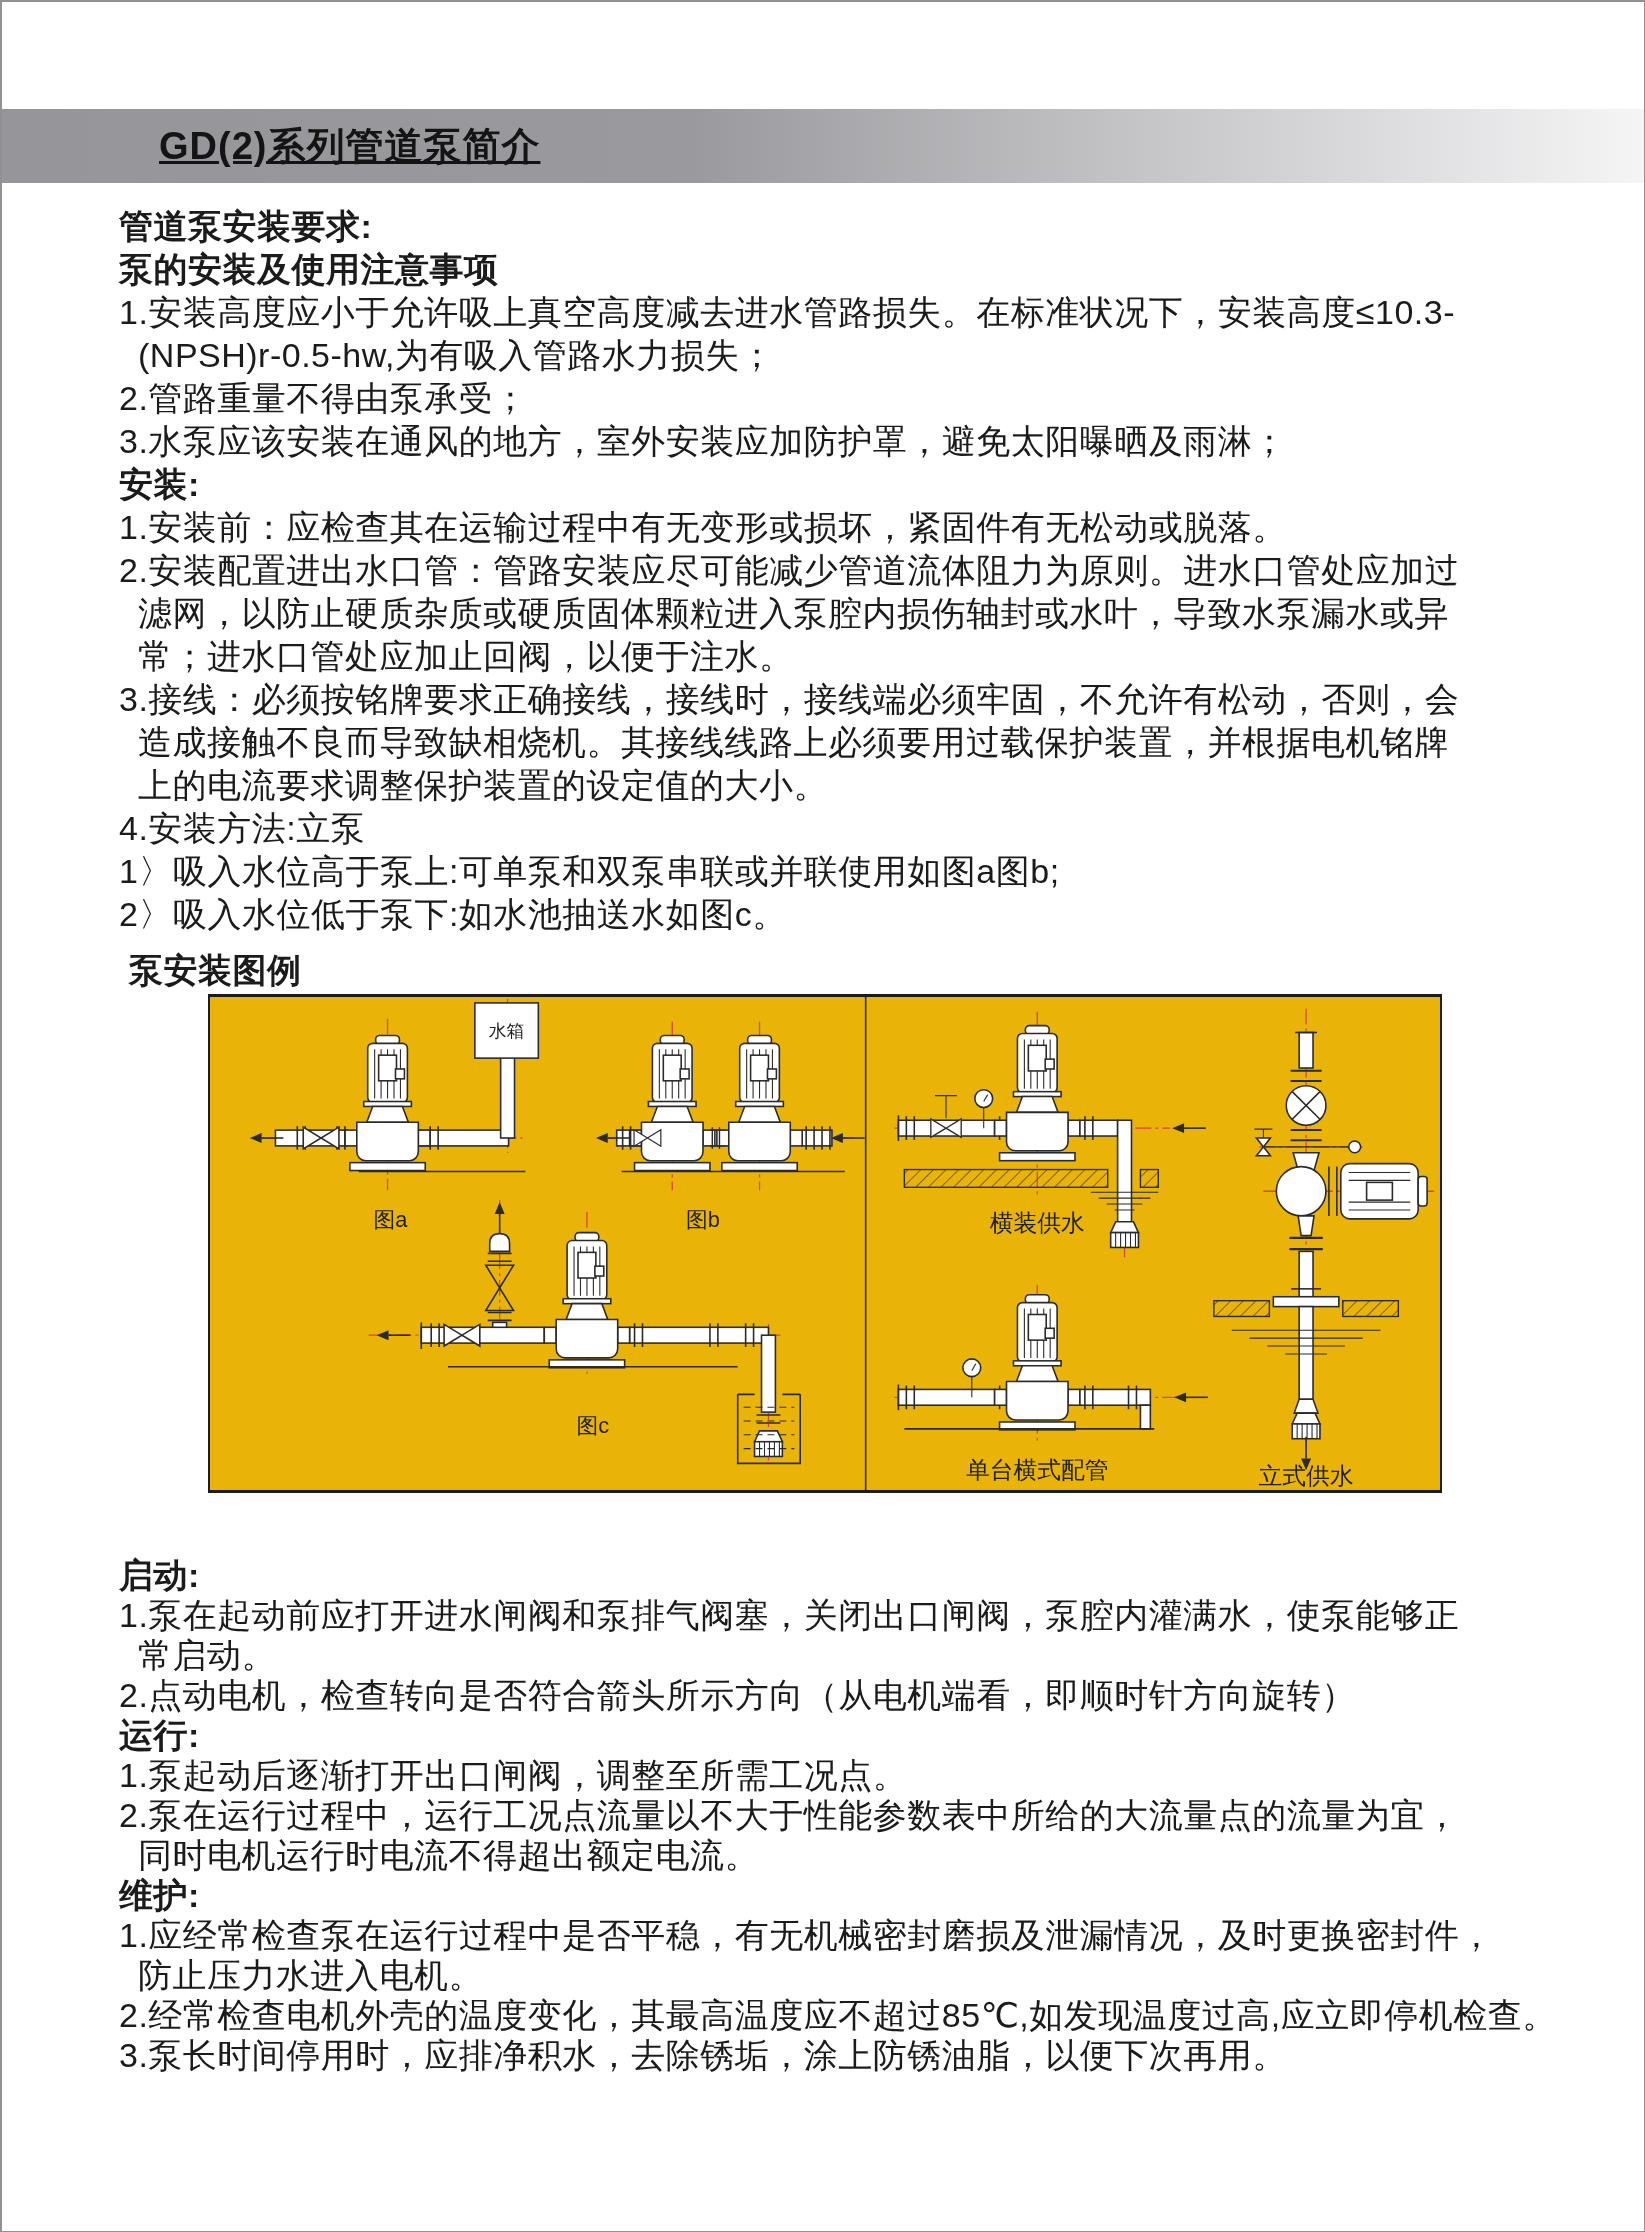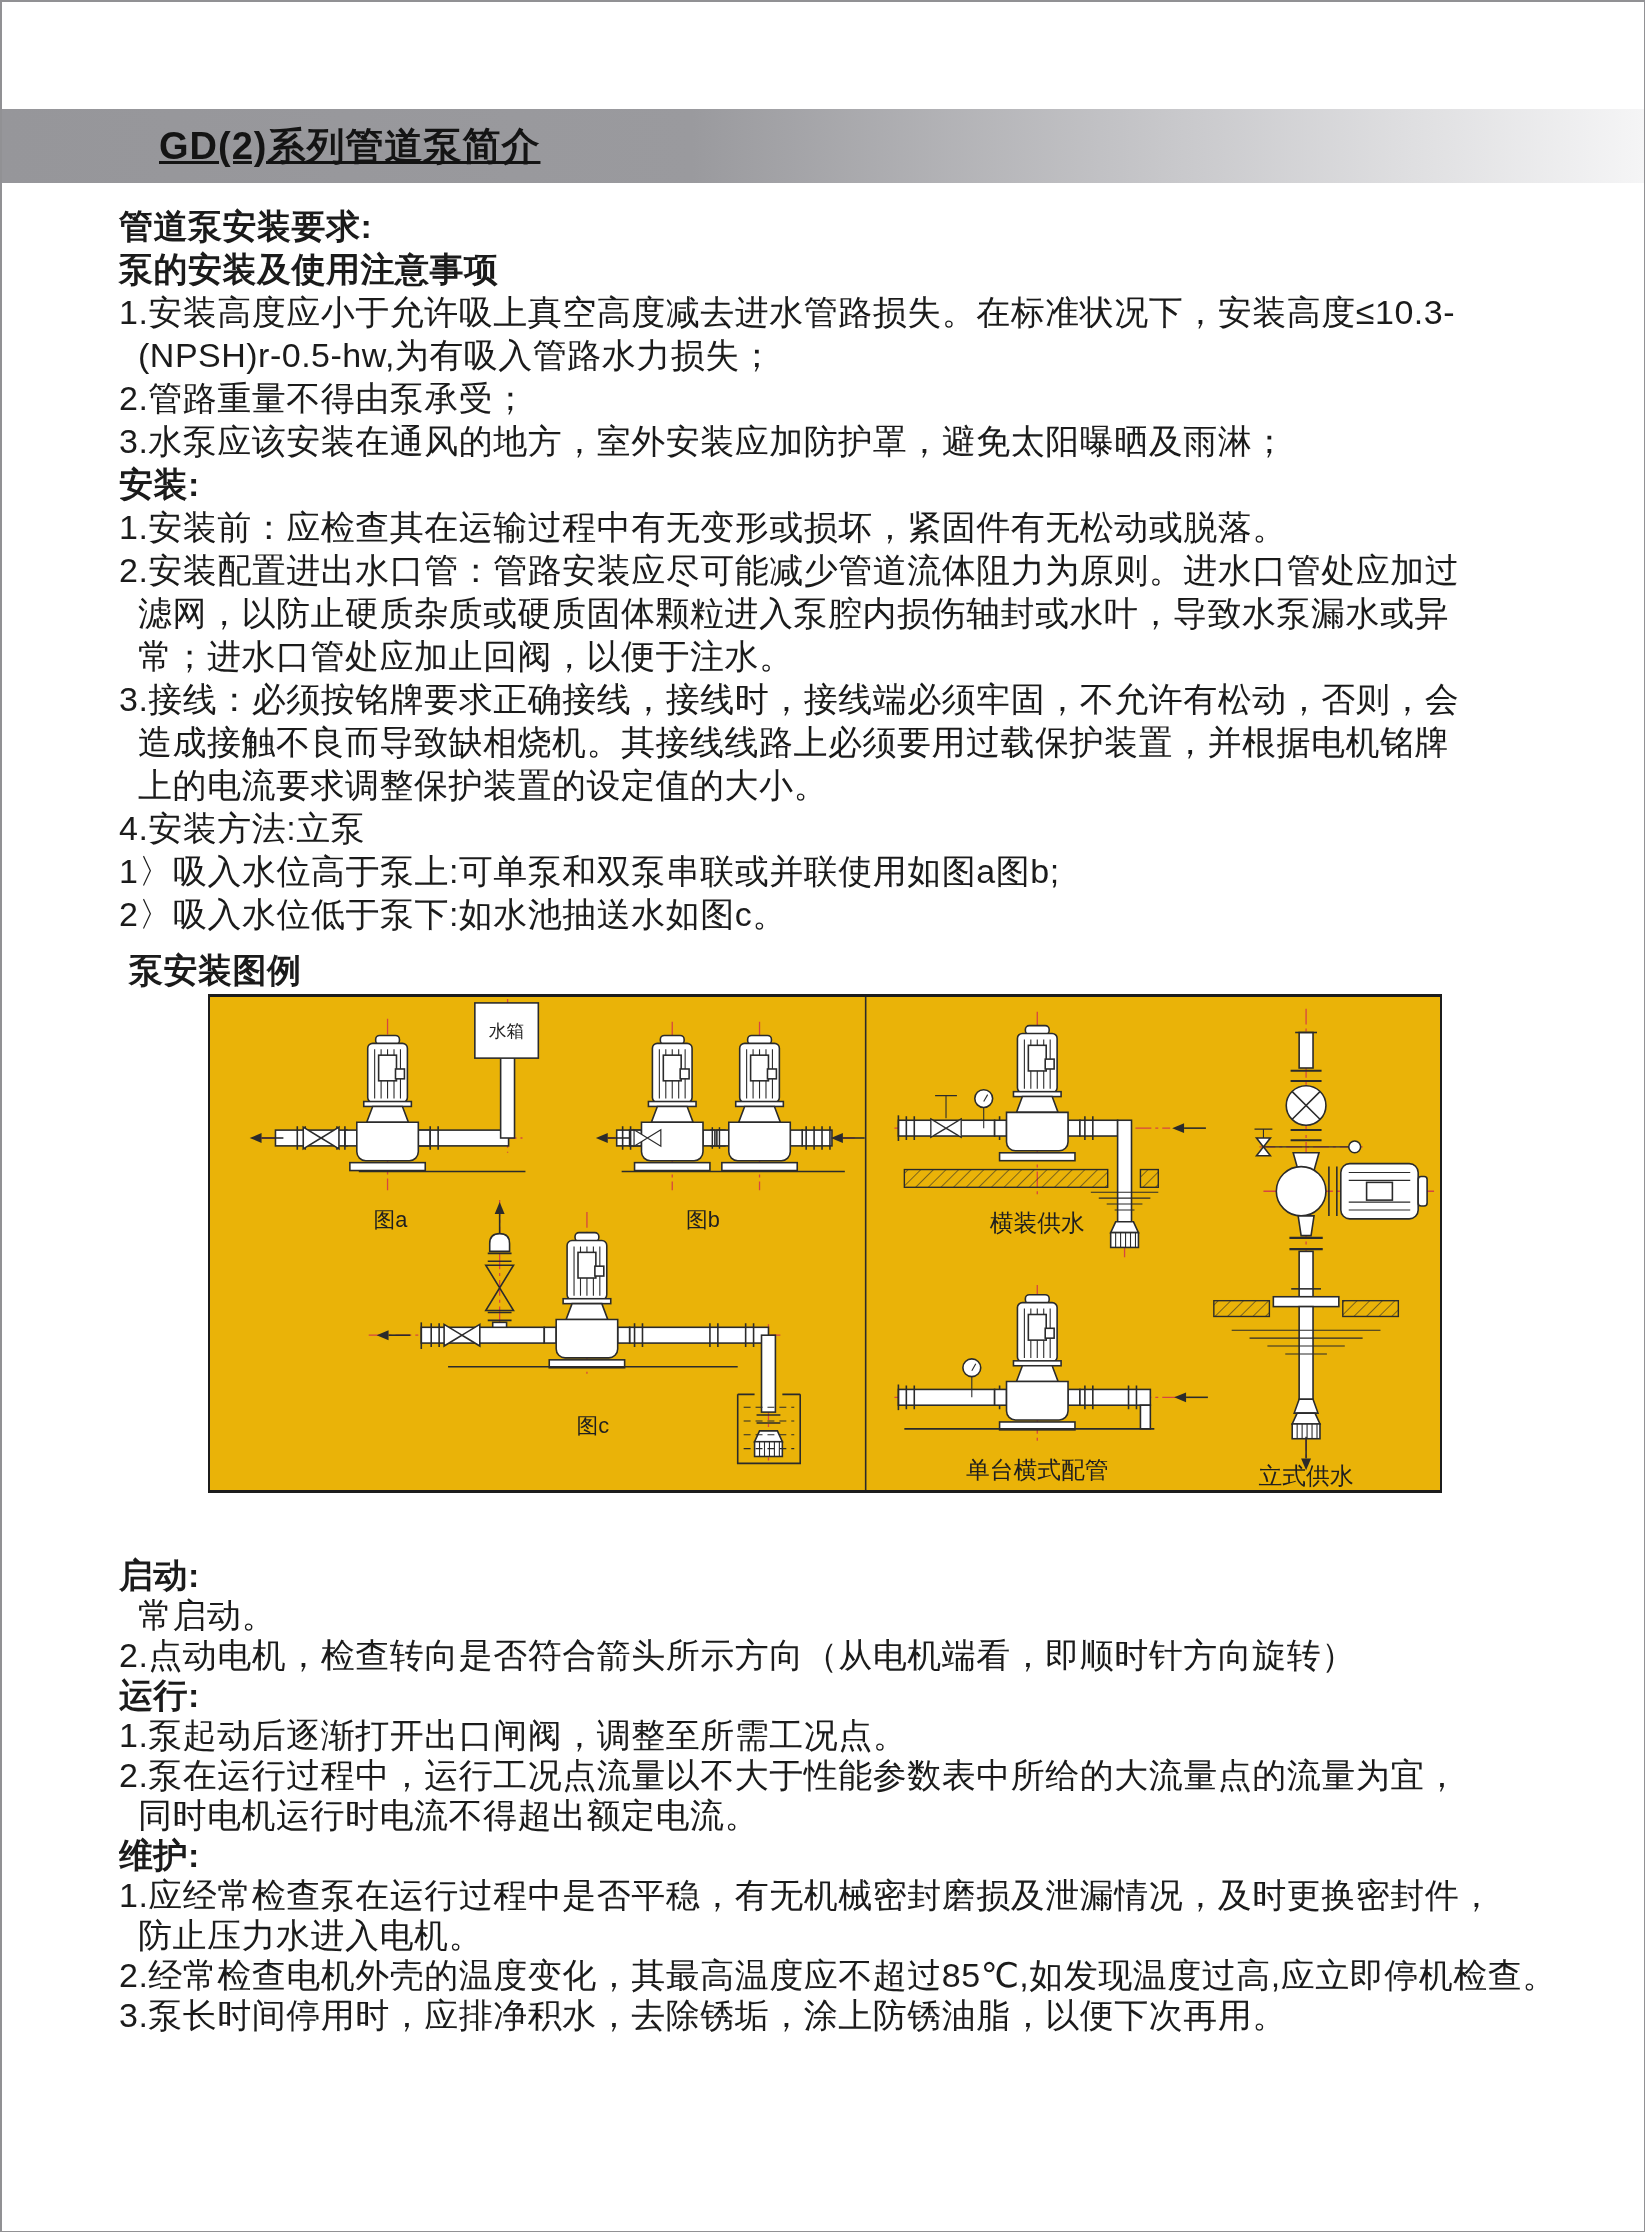--- a/index.html
+++ b/index.html
@@ -269,20 +269,21 @@
         <polygon class="pipe" points="1098,408 1112,408 1117,422 1093,422"></polygon>
         <use href="#str" transform="translate(1105,422)"></use>
         <use href="#arl" transform="translate(1105,468) rotate(-90)"></use>
         <text class="lbl lbl-lg" x="1105" y="494">立式供水</text>
       </g>
     </svg>
   </div>
 
   <div class="textblock tb-bottom">
     <div class="t-h">启动:</div>
+    <div class="t-ln">1.泵在起动前应打开进水闸阀和泵排气阀塞，关闭出口闸阀，泵腔内灌满水，使泵能够正</div>
     <div class="t-ln cont">常启动。</div>
     <div class="t-ln">2.点动电机，检查转向是否符合箭头所示方向（从电机端看，即顺时针方向旋转）</div>
     <div class="t-h">运行:</div>
     <div class="t-ln">1.泵起动后逐渐打开出口闸阀，调整至所需工况点。</div>
     <div class="t-ln">2.泵在运行过程中，运行工况点流量以不大于性能参数表中所给的大流量点的流量为宜，</div>
     <div class="t-ln cont">同时电机运行时电流不得超出额定电流。</div>
     <div class="t-h">维护:</div>
     <div class="t-ln">1.应经常检查泵在运行过程中是否平稳，有无机械密封磨损及泄漏情况，及时更换密封件，</div>
     <div class="t-ln cont">防止压力水进入电机。</div>
     <div class="t-ln">2.经常检查电机外壳的温度变化，其最高温度应不超过85℃,如发现温度过高,应立即停机检查。</div>

